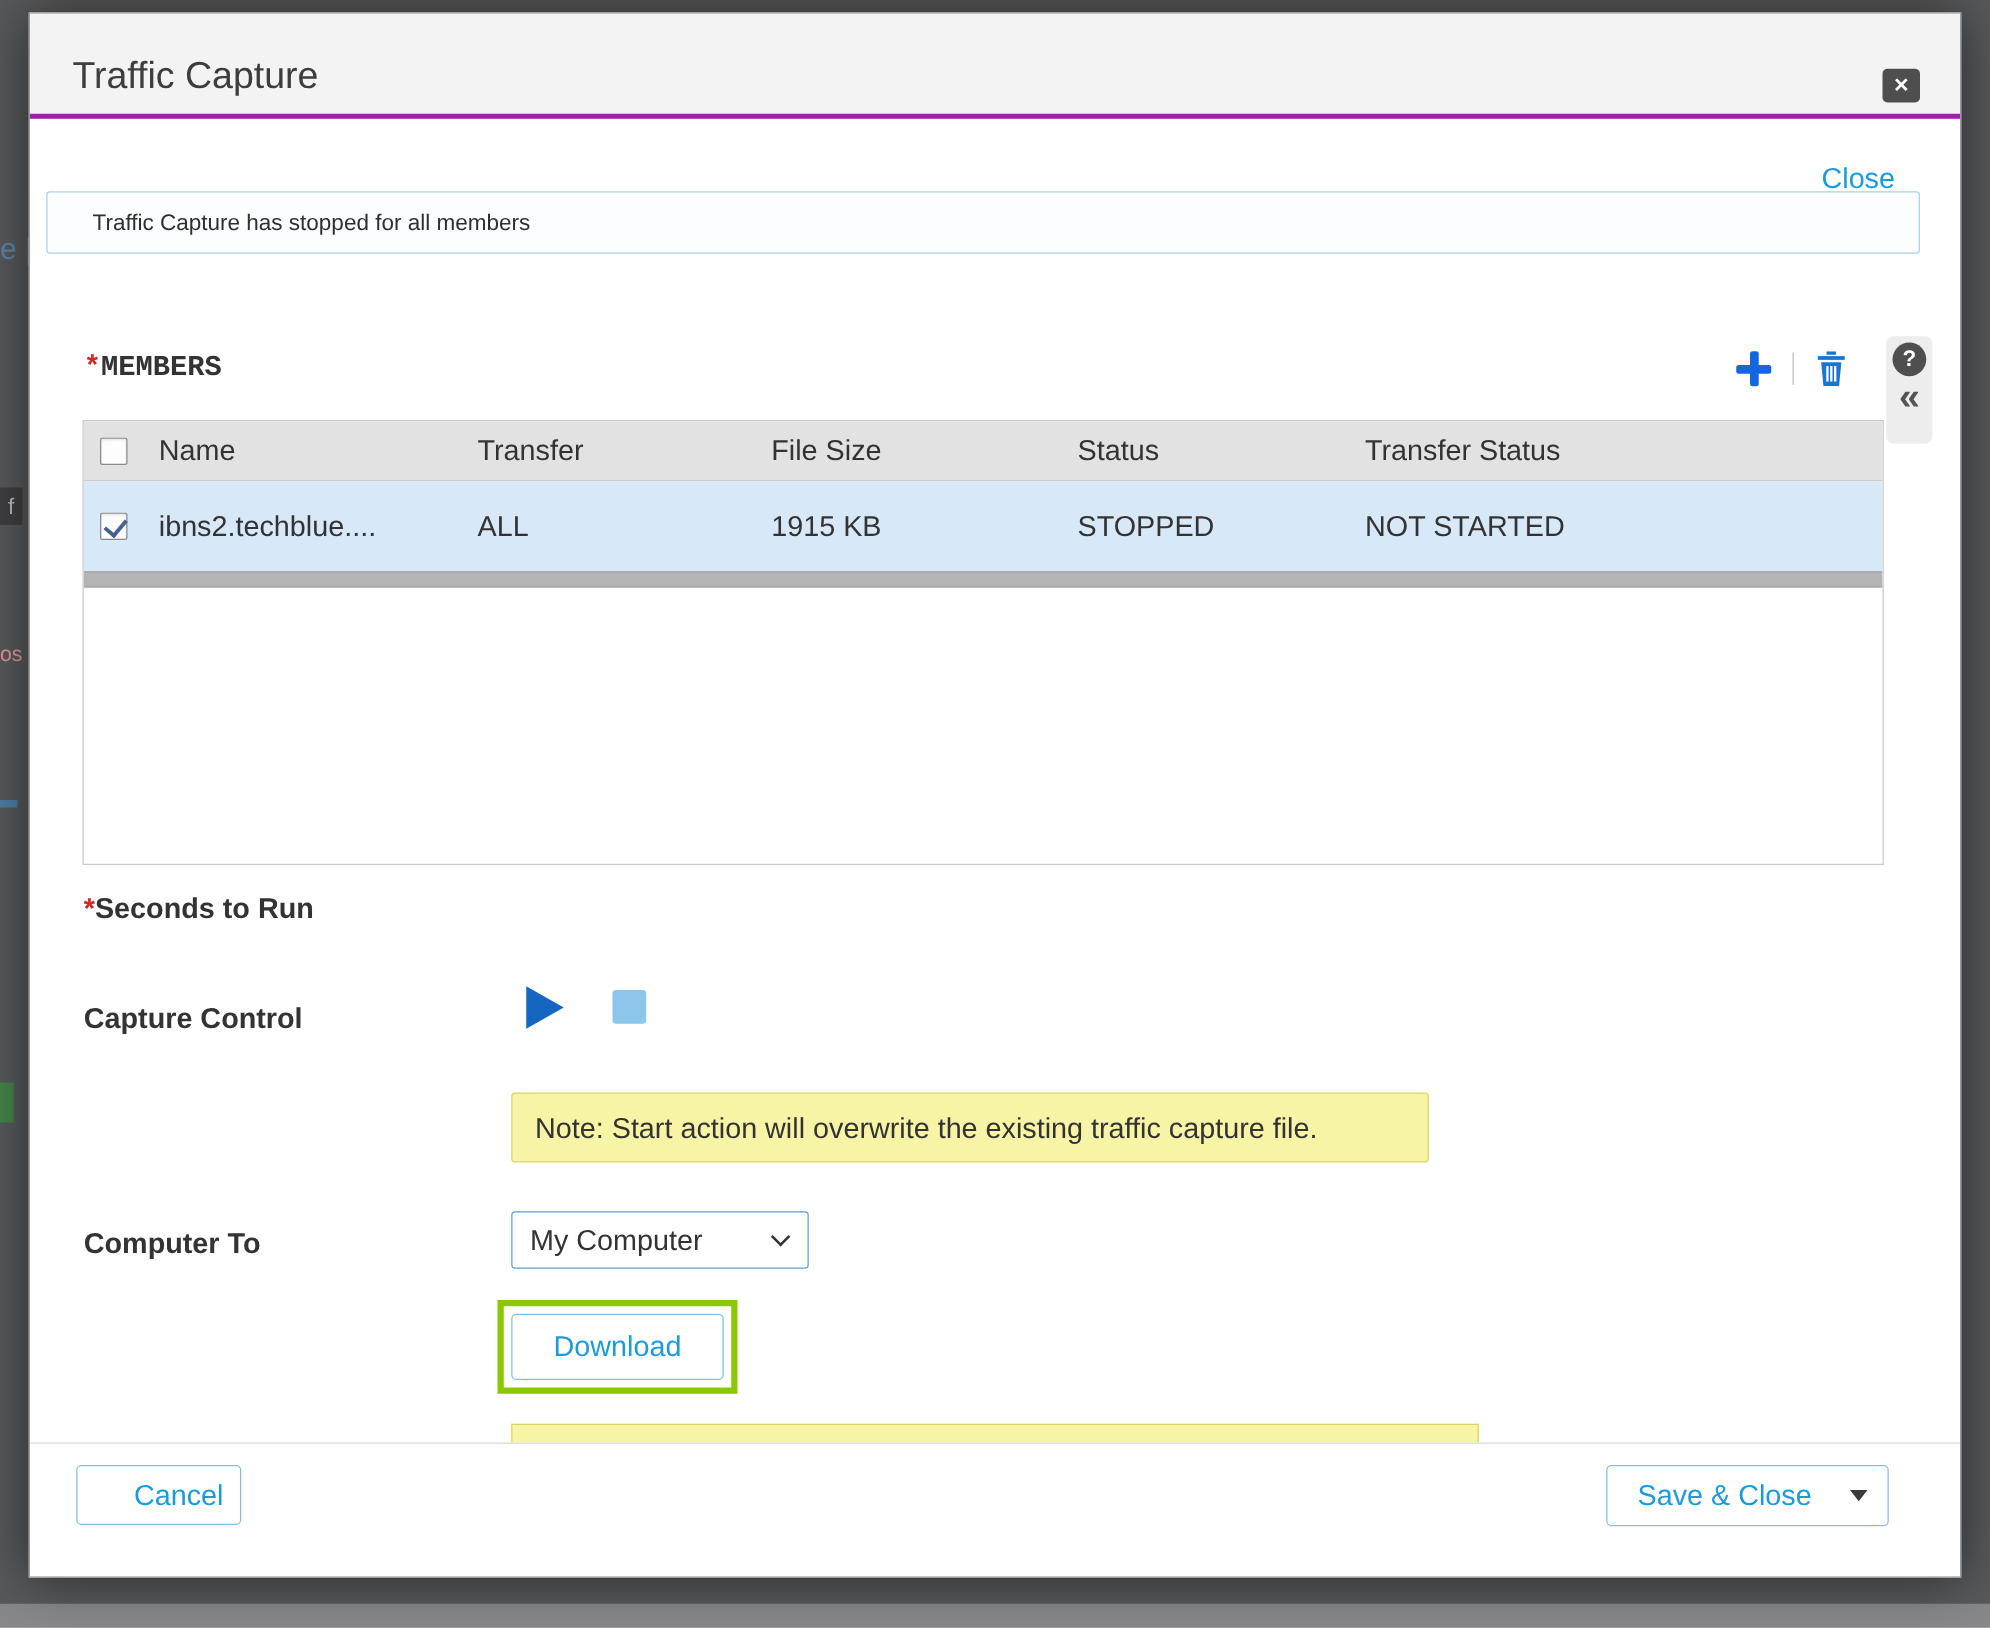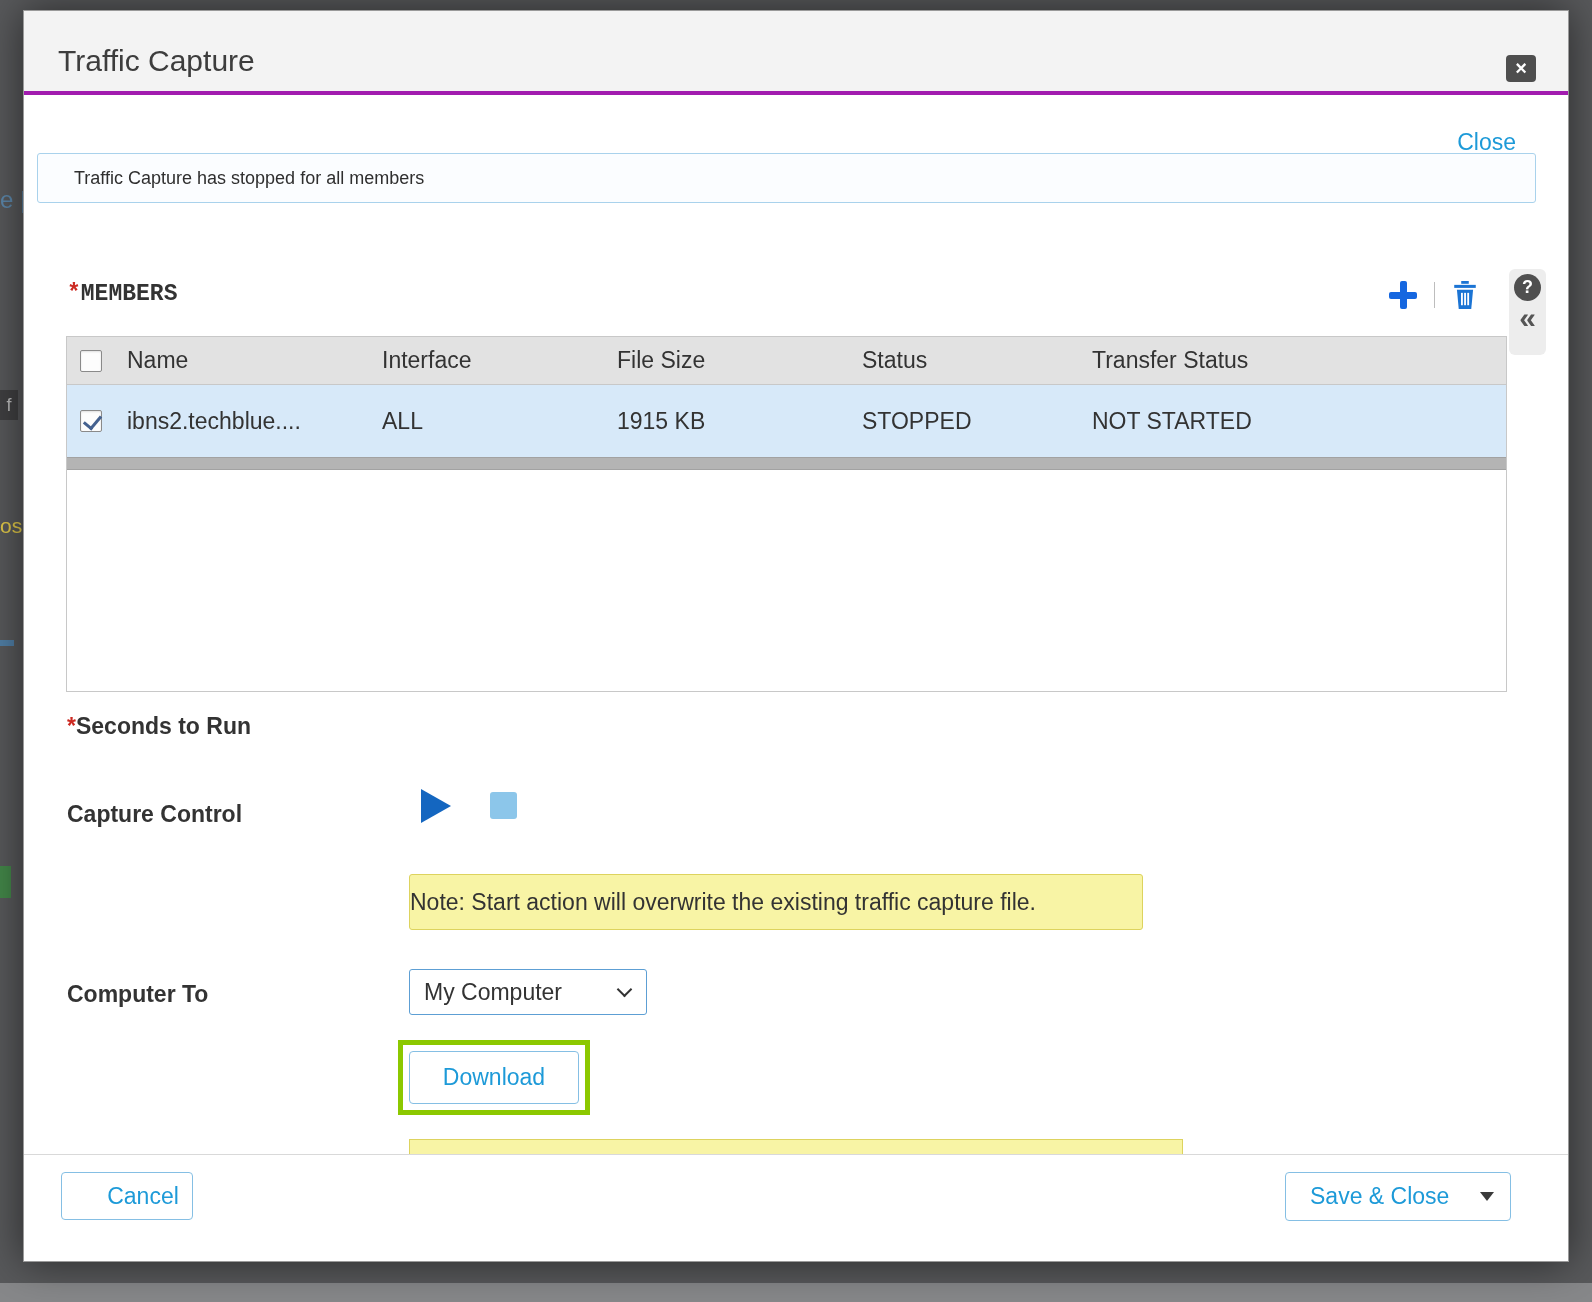--- a/index.html
+++ b/index.html
@@ -9,21 +9,21 @@
     background: #58595b;
     position: relative;
     color: #333;
   }
   .stage { position: absolute; inset: 0; }
 
   
   .frag { position: absolute; left: 0; opacity: .85; }
   .frag-bluetext { top: 186px; color: #5d90b9; font-size: 24px; }
   .frag-darktab { top: 390px; width: 18px; height: 30px; background: #3c3c3e; color: #cfcfcf; font-size: 18px; text-align: center; line-height: 30px; }
-  .frag-graytext { top: 514px; color: #fde047; font-size: 21px; }
+  .frag-graytext { top: 514px; color: #fca5a5; font-size: 17px; }
   .frag-bluedash { top: 640px; width: 14px; height: 6px; background: #4f86b4; }
   .frag-greenbar { top: 866px; width: 11px; height: 32px; background: #3f8f46; }
   .bottom-strip { position: absolute; left: 0; right: 0; bottom: 0; height: 19px; background: #87888a; }
 
   
   .dialog {
     position: absolute; left: 23px; top: 10px; width: 1546px; height: 1252px;
     background: #ffffff; box-shadow: 0 0 40px rgba(0,0,0,.55);
     border: 1px solid #9a9a9a;
   }
@@ -100,21 +100,21 @@
   }
   .play-btn {
     position: absolute; left: 397px; top: 778px; width: 0; height: 0; cursor: pointer;
     border-top: 17px solid transparent; border-bottom: 17px solid transparent; border-left: 30px solid var(--play_blue);
   }
   .stop-btn { position: absolute; left: 466px; top: 781px; width: 27px; height: 27px; background: var(--stop_blue); border-radius: 3px; cursor: pointer; }
 
   .note-box {
     position: absolute; left: 385px; top: 863px; width: 734px; height: 56px;
     background: var(--note_yellow_bg); border: 1px solid var(--note_yellow_border); border-radius: 3px;
-    font-size: 23px; color: #333; line-height: 54px; white-space: nowrap;
+    font-size: 23px; color: #333; line-height: 54px; padding-left: 18px; white-space: nowrap;
   }
 
   .transfer-select {
     position: absolute; left: 385px; top: 958px; width: 238px; height: 46px;
     border: 1px solid #5d9fd4; border-radius: 3px; background: #fff;
     display: flex; align-items: center; justify-content: space-between; padding: 0 16px 0 14px; cursor: pointer;
   }
   .transfer-value { font-size: 23px; color: #333; }
   .chevron-down {
     width: 11px; height: 11px; border-right: 2.5px solid #333; border-bottom: 2.5px solid #333;
@@ -200,21 +200,21 @@
       <div class="help-icon">?</div>
       <div class="collapse-icon">«</div>
     </div>
 
     <div class="members-table">
       <div class="t-row t-head">
         <div class="t-cell c-cb">
           <div class="checkbox"></div>
         </div>
         <div class="t-cell c-name">Name</div>
-        <div class="t-cell c-iface">Interface</div>
+        <div class="t-cell c-iface">Transfer</div>
         <div class="t-cell c-size">File Size</div>
         <div class="t-cell c-status">Status</div>
         <div class="t-cell c-tstatus">Transfer Status</div>
       </div>
       <div class="t-row t-data">
         <div class="t-cell c-cb">
           <div class="checkbox checked"></div>
         </div>
         <div class="t-cell c-name">ibns2.techblue....</div>
         <div class="t-cell c-iface">ALL</div>

